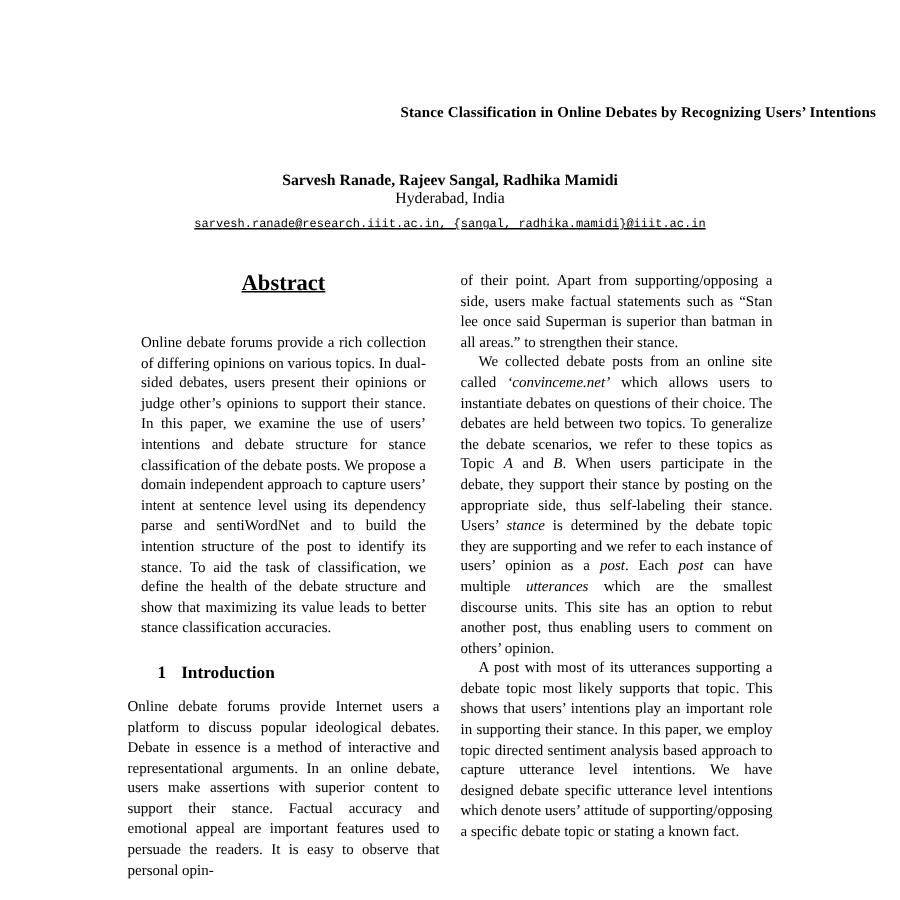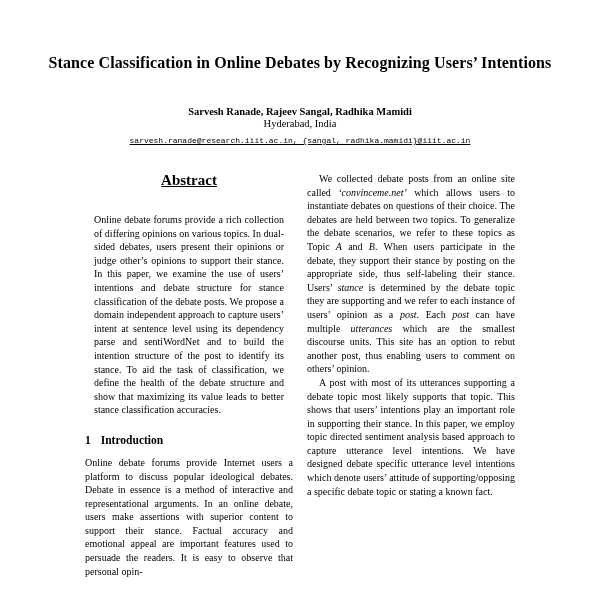--- a/index.html
+++ b/index.html
@@ -6,25 +6,25 @@
   .page {
     width: 600px;
     height: 600px;
     overflow: hidden;
     background: #ffffff;
     color: #000000;
     font-family: "Liberation Serif", serif;
     position: relative;
   }
   .title {
-    margin: 0;
+    margin: 16px;
     padding-top: 54px;
-    font-size: 16px;
+    font-size: 10px;
     font-weight: bold;
-    text-align: center;
+    text-align: right;
     letter-spacing: 0.1px;
   }
   .authors {
     margin-top: 34px;
     text-align: center;
     font-weight: bold;
     font-size: 10.5px;
   }
   .affil {
     text-align: center;
@@ -59,20 +59,21 @@
     font-size: 10px;
     line-height: 13.6px;
     text-align: justify;
     hyphens: auto;
   }
   .section-heading {
     font-weight: bold;
     font-size: 11.5px;
     margin-top: 17px;
     margin-bottom: 10px;
+    margin-left: 20px;
   }
   .sec-num { margin-right: 10px; }
   .body-text {
     margin: 0;
     font-size: 10px;
     line-height: 13.6px;
     text-align: justify;
     hyphens: auto;
   }
   .body-text.indent { text-indent: 12px; }
@@ -90,17 +91,18 @@
   <div class="columns">
     <div class="col">
       <div class="abstract-heading">Abstract</div>
       <p class="abstract-text">Online debate forums provide a rich collection of differing opinions on various topics. In dual-sided debates, users present their opinions or judge other’s opinions to support their stance. In this paper, we examine the use of users’ intentions and debate structure for stance classification of the debate posts. We propose a domain independent approach to capture users’ intent at sentence level using its dependency parse and sentiWordNet and to build the intention structure of the post to identify its stance. To aid the task of classification, we define the health of the debate structure and show that maximizing its value leads to better stance classification accuracies.</p>
       <div class="section-heading">
         <span class="sec-num">1</span><span class="sec-title">Introduction</span>
       </div>
       <p class="body-text">Online debate forums provide Internet users a platform to discuss popular ideological debates. Debate in essence is a method of interactive and representational arguments. In an online debate, users make assertions with superior content to support their stance. Factual accuracy and emotional appeal are important features used to persuade the readers. It is easy to observe that personal opin-</p>
     </div>
     <div class="col">
+        <p class="body-text"><span>of their point. Apart from supporting/opposing a side, users make factual statements such as “Stan lee once said Superman is superior than batman in all areas.” to strengthen their stance.</span></p>
         <p class="body-text indent"><span>We collected debate posts from an online site called </span><span class="it">‘convinceme.net’</span><span> which allows users to instantiate debates on questions of their choice. The debates are held between two topics. To generalize the debate scenarios, we refer to these topics as Topic </span><span class="it">A</span><span> and </span><span class="it">B</span><span>. When users participate in the debate, they support their stance by posting on the appropriate side, thus self-labeling their stance. Users’ </span><span class="it">stance</span><span> is determined by the debate topic they are supporting and we refer to each instance of users’ opinion as a </span><span class="it">post</span><span>. Each </span><span class="it">post</span><span> can have multiple </span><span class="it">utterances</span><span> which are the smallest discourse units. This site has an option to rebut another post, thus enabling users to comment on others’ opinion.</span></p>
         <p class="body-text indent"><span>A post with most of its utterances supporting a debate topic most likely supports that topic. This shows that users’ intentions play an important role in supporting their stance. In this paper, we employ topic directed sentiment analysis based approach to capture utterance level intentions. We have designed debate specific utterance level intentions which denote users’ attitude of supporting/opposing a specific debate topic or stating a known fact.</span></p>
       </div>
   </div>
 </div>
 
 </body></html>

